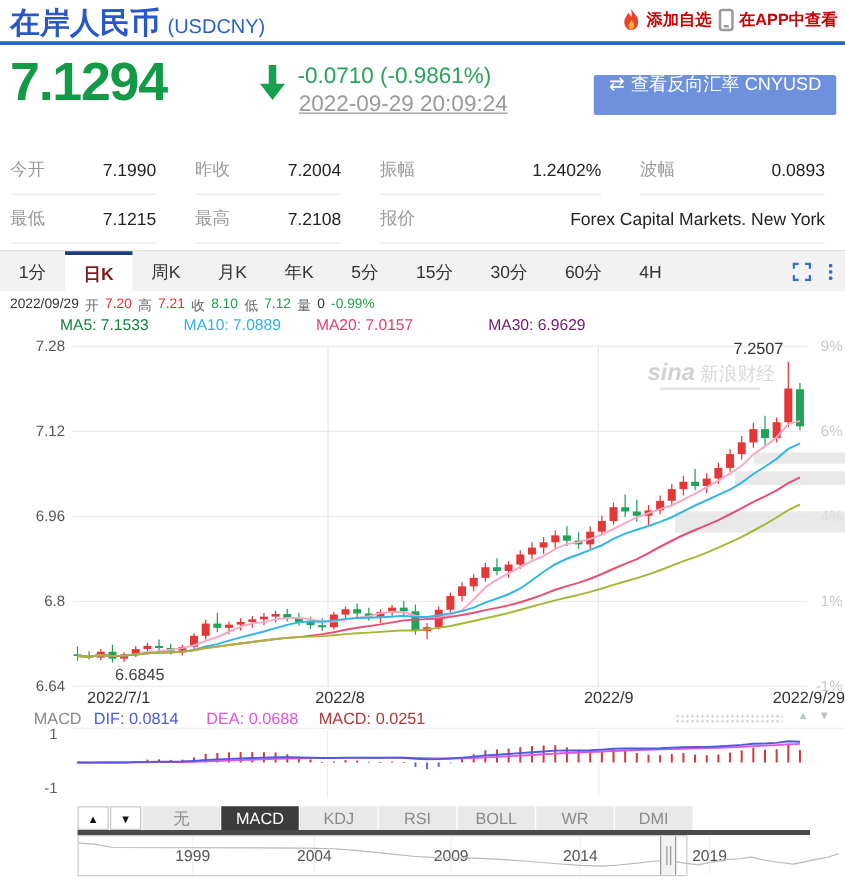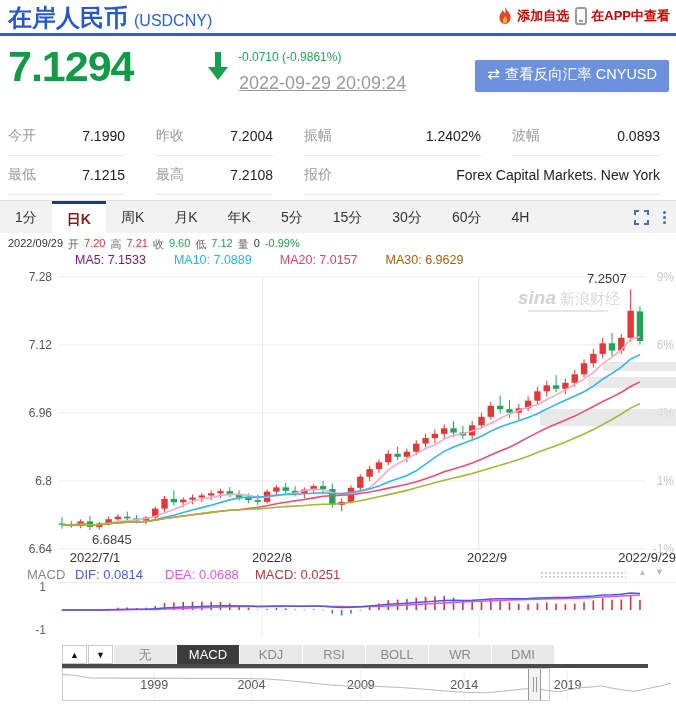--- a/index.html
+++ b/index.html
@@ -15,23 +15,23 @@
   .hdr-link { display:flex; align-items:center; gap:4px; cursor:pointer; }
   .hdr-link span.txt { font-size:13px; font-weight:bold; color:#c80000; }
   .phone-ic { width:12px; height:18px; border:2px solid #9a9a9a; border-radius:3px; position:relative; }
   .phone-ic::after{ content:""; position:absolute; left:2px; right:2px; bottom:1px; height:2px; background:#9a9a9a; }
   .divider { position:absolute; top:33px; left:0; width:676px; height:3px; background:#2663d6; }
 
   
   .quote { position:absolute; top:40px; left:0; width:676px; height:70px; }
   .price { position:absolute; left:8px; top:2px; font-size:43px; font-weight:bold; color:#129a47; letter-spacing:-1px; }
   .dn-arrow { position:absolute; left:208px; top:12px; }
-  .chg { position:absolute; left:238px; top:10px; font-size:12px; color:#28a35c; }
+  .chg { position:absolute; left:238px; top:10px; font-size:18px; color:#28a35c; }
   .ts  { position:absolute; left:239px; top:33px; font-size:18px; color:#9a9a9a;text-decoration:underline; }
-  .rev-btn { position:absolute; right:7px; top:20px; height:32px; line-height:27px; padding:0 12px;
+  .rev-btn { position:absolute; right:7px; top:20px; height:32px; line-height:16px; padding:0 12px;
              background:#6d91dd; color:#fff; font-size:14.5px; border-radius:2px; cursor:pointer; }
   .rev-btn .swap { margin-right:5px; font-size:15px; }
 
   
   .stats { position:absolute; top:117px; left:8px; width:660px; display:grid;
            grid-template-columns:117px 117px 177px 148px; column-gap:31px; }
   .cell { display:flex; justify-content:space-between; align-items:center; height:39px;
           border-bottom:1px solid #ebebeb; font-size:14px; }
   .cell .sl { color:#9a9a9a; }
   .cell .sv { color:#222; }
@@ -43,21 +43,21 @@
   .ktab { padding:0 15px; line-height:33px; font-size:14px; color:#333; cursor:pointer; }
   .ktab.active { background:#fff; border-top:3px solid #1e3a80; line-height:30px; font-weight:bold; color:#7f1d1d; }
   .tab-icons { position:absolute; right:10px; top:0; height:33px; display:flex; align-items:center; gap:14px; }
   .dots-ic { display:flex; flex-direction:column; gap:2px; cursor:pointer; }
   .dots-ic i { width:3px; height:3px; border-radius:50%; background:#3b6fc4; }
 
   
   .info1 { position:absolute; top:237px; left:8px; font-size:11px; color:#555; display:flex; gap:5px; white-space:nowrap; }
   .info2 { position:absolute; top:253px; left:48px; font-size:12.5px; display:flex; gap:28px; white-space:nowrap; }
   .r { color:#e23535; } .g { color:#1ea150; } .k { color:#333; } .lbl { color:#666; }
-  .c-ma5 { color:#701a75;margin-left:27px; } .c-ma10 { color:#2fb0e8; } .c-ma20 { color:#e0426a; } .c-ma30 { color:#a16207; }
+  .c-ma5 { color:#15803d; } .c-ma10 { color:#2fb0e8; } .c-ma20 { color:#e0426a; } .c-ma30 { color:#701a75;margin-left:32px; }
 
   svg { display:block; }
   .ksvg-wrap { position:absolute; top:268px; left:0; }
   .macd-legend { position:absolute; top:567px; left:0; width:676px; height:15px; font-size:13px; }
   .macd-legend .t { position:absolute; }
   .c-dif { color:#4a5be0; } .c-dea { color:#e055dd; } .c-macd { color:#b03a3a; }
   .ml-dots { position:absolute; left:540px; top:4px; width:86px; height:8px;
              background-image:radial-gradient(#d0d0d0 1px, transparent 1px); background-size:4px 4px; }
   .ml-arr { position:absolute; top:0; font-size:9px; color:#b9c9b9; cursor:pointer; }
   .macd-wrap { position:absolute; top:582px; left:0; }
@@ -168,21 +168,21 @@
     </div>
   </div>
 
   <div class="info1">
     <span class="k">2022/09/29</span>
     <span class="lbl">开</span>
       <span class="r">7.20</span>
     <span class="lbl">高</span>
       <span class="r">7.21</span>
     <span class="lbl">收</span>
-      <span class="g">9.60</span>
+      <span class="g">8.10</span>
     <span class="lbl">低</span>
       <span class="g">7.12</span>
     <span class="lbl">量</span>
       <span class="k">0</span>
     <span class="g">-0.99%</span>
   </div>
 
   <div class="info2">
     <span class="c-ma5">MA5: 7.1533</span>
     <span class="c-ma10">MA10: 7.0889</span>

